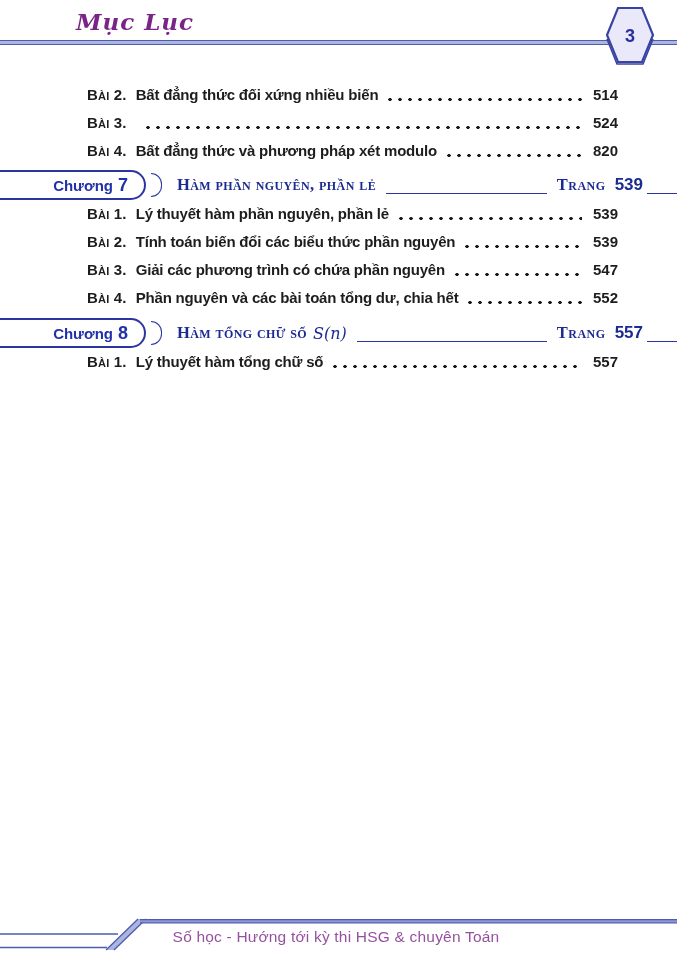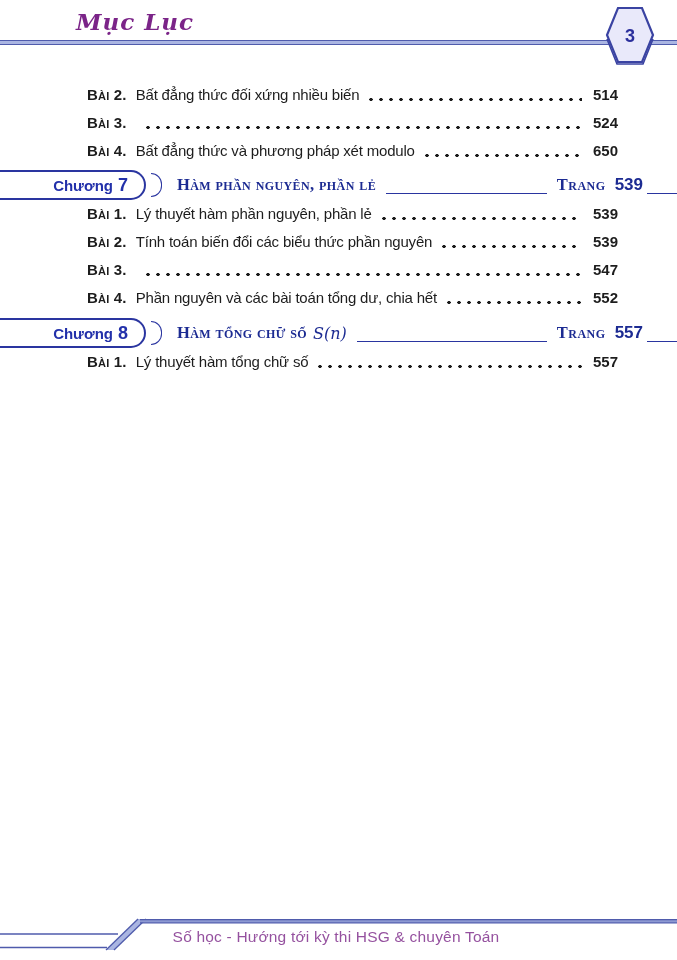--- a/index.html
+++ b/index.html
@@ -22,21 +22,21 @@
 
   
   .toc{position:absolute;top:81px;left:0;right:0;}
   .toc-items{padding:0 59px 0 87px;}
   .toc-row{display:flex;align-items:center;height:28px;line-height:28px;}
   .entry-label{
     font-weight:bold;font-size:15px;color:#1d1d1d;
     font-variant:small-caps;white-space:nowrap;margin-right:9px;letter-spacing:.2px;
   }
   .entry-title{
-    font-weight:normal;font-size:15px;color:#1d1d1d;white-space:nowrap;letter-spacing:-.2px;
+    font-weight:bold;font-size:15px;color:#1d1d1d;white-space:nowrap;letter-spacing:-.2px;
   }
   .dot-leader{
     flex:1;height:5px;align-self:flex-end;margin:0 4px 7px 10px;
     background-image:radial-gradient(circle at 2px 2.5px,#1b1b1b 1.5px,transparent 1.9px);
     background-size:10px 5px;background-repeat:repeat-x;background-position:0 0;
   }
   .entry-page{
     font-weight:bold;font-size:15px;color:#1d1d1d;min-width:32px;text-align:right;
   }
 
@@ -109,21 +109,21 @@
     </div>
     <div class="toc-row">
       <span class="entry-label">Bài 3.</span>
       <span class="dot-leader"></span>
       <span class="entry-page">524</span>
     </div>
     <div class="toc-row">
       <span class="entry-label">Bài 4.</span>
       <span class="entry-title">Bất đẳng thức và phương pháp xét modulo</span>
       <span class="dot-leader"></span>
-      <span class="entry-page">650</span>
+      <span class="entry-page">820</span>
     </div>
   </div>
 
   <div class="chapter-row ch7">
     <div class="chapter-badge">
       <span class="badge-label">Chương</span>
       <span class="badge-num">7</span>
     </div>
     <div class="badge-arc"></div>
     <span class="ch-title">Hàm phần nguyên, phần lẻ</span>
@@ -141,20 +141,21 @@
       <span class="entry-page">539</span>
     </div>
     <div class="toc-row">
       <span class="entry-label">Bài 2.</span>
       <span class="entry-title">Tính toán biến đổi các biểu thức phần nguyên</span>
       <span class="dot-leader"></span>
       <span class="entry-page">539</span>
     </div>
     <div class="toc-row">
       <span class="entry-label">Bài 3.</span>
+      <span class="entry-title">Giải các phương trình có chứa phần nguyên</span>
       <span class="dot-leader"></span>
       <span class="entry-page">547</span>
     </div>
     <div class="toc-row">
       <span class="entry-label">Bài 4.</span>
       <span class="entry-title">Phần nguyên và các bài toán tổng dư, chia hết</span>
       <span class="dot-leader"></span>
       <span class="entry-page">552</span>
     </div>
   </div>

